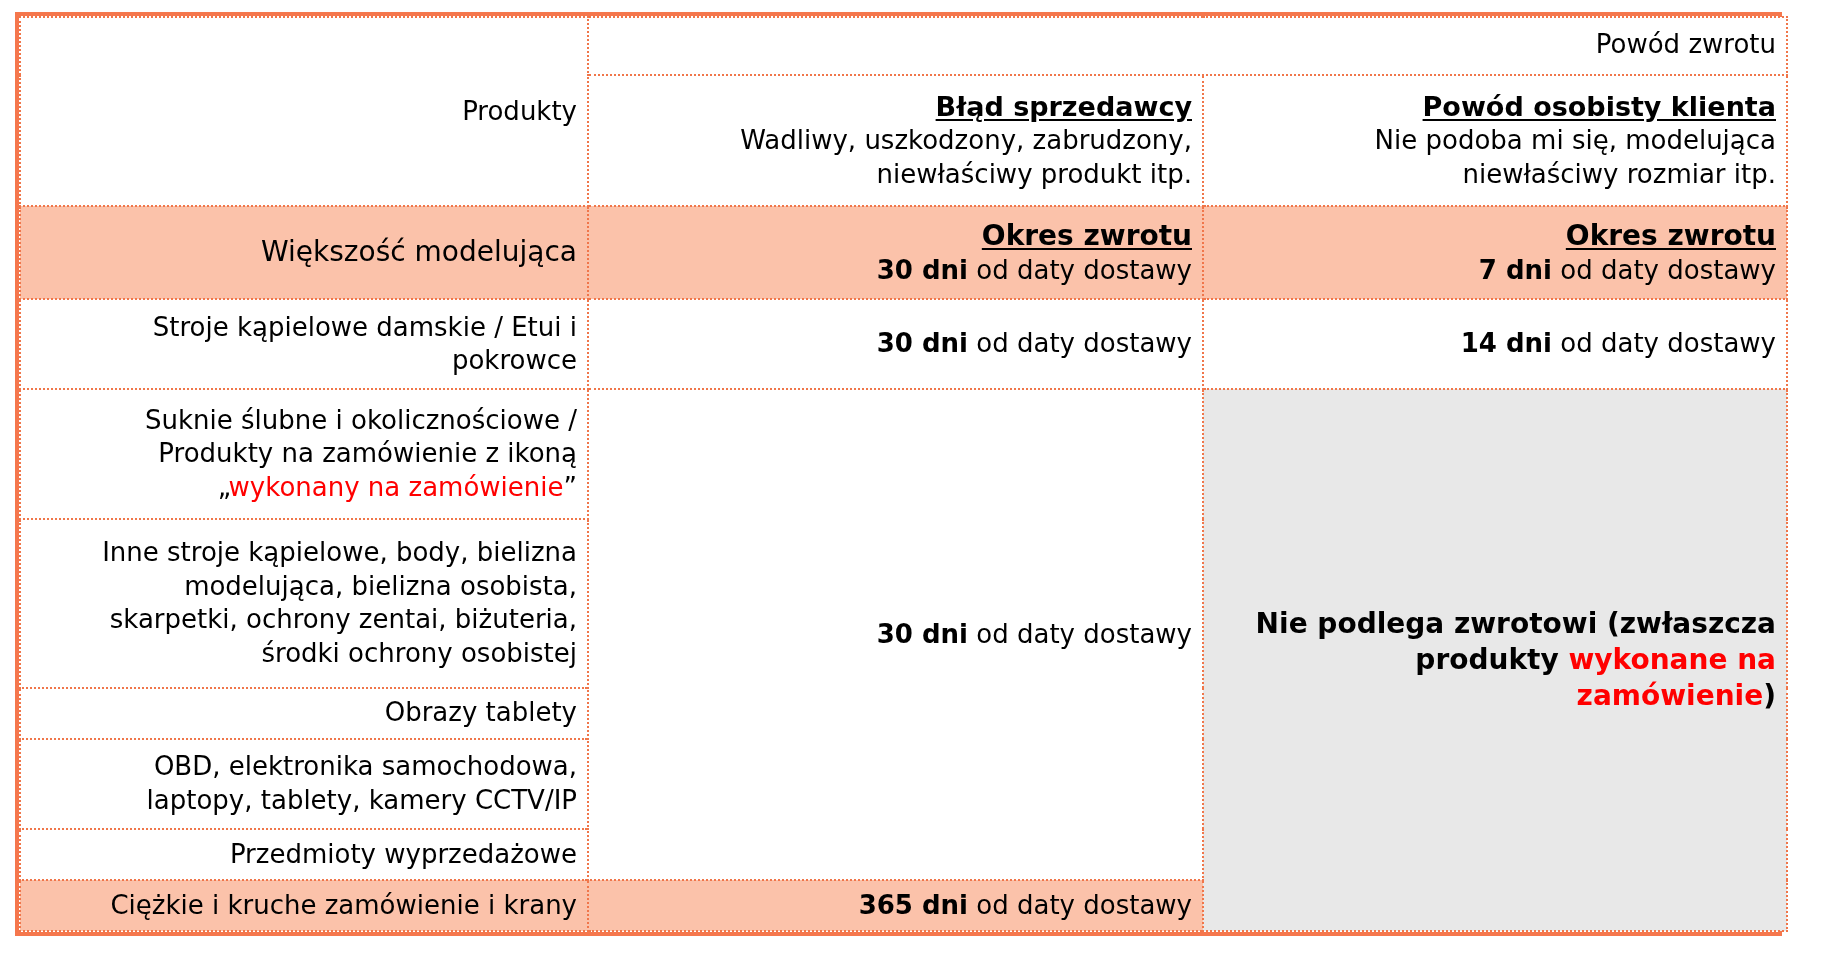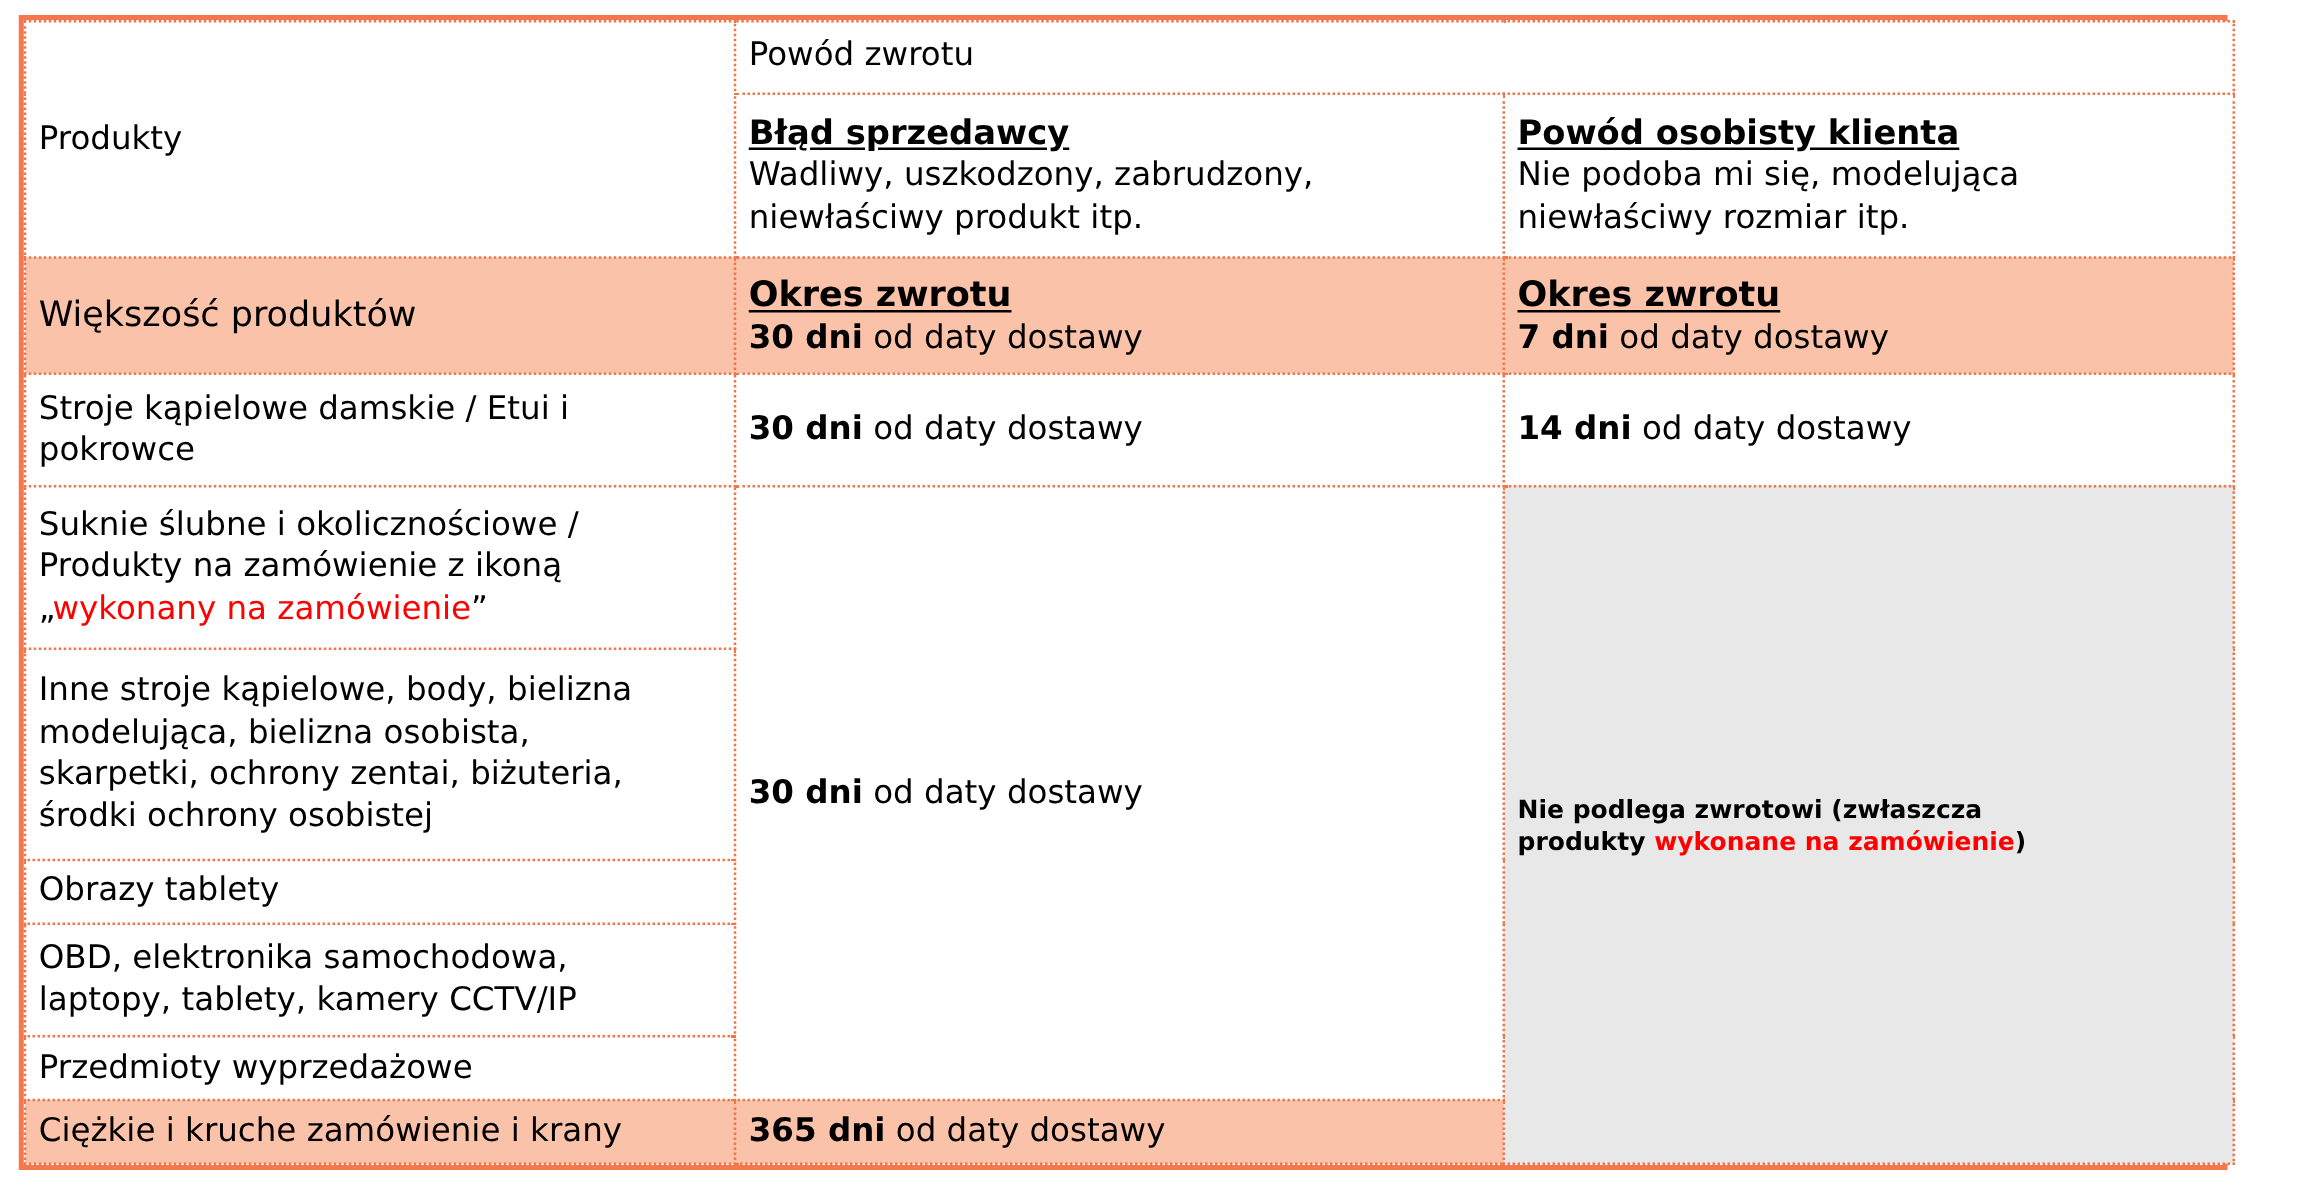--- a/index.html
+++ b/index.html
@@ -16,21 +16,21 @@
     box-sizing:border-box;
     border:4px solid #F5774D;
   }
   table.rt{
     width:100%;height:100%;
     border-collapse:collapse;
     table-layout:fixed;
   }
   table.rt td{
     border:2px dotted #F0764A;
-    text-align:left;
+    text-align:right;
     vertical-align:middle;
     color:#000000;
     padding:4px 10px;
     line-height:1.30;
     font-size:26px;
     font-weight:400;
     background:#ffffff;
   }
   .c-prod{width:568px;}
   .c-err{width:615px;}
@@ -73,21 +73,21 @@
           <span class="sub-desc line">niewłaściwy produkt itp.</span>
         </td>
         <td class="tight">
           <span class="hd-sub u line">Powód osobisty klienta</span>
           <span class="sub-desc line">Nie podoba mi się, modelująca</span>
           <span class="sub-desc line">niewłaściwy rozmiar itp.</span>
         </td>
       </tr>
 
       <tr>
-        <td class="bg-salmon b" style="font-size:28px;">Większość produktów</td>
+        <td class="bg-salmon b" style="font-size:28px;">Większość modelująca</td>
         <td class="bg-salmon tight">
           <span class="b u line" style="font-size:28px;">Okres zwrotu</span>
           <span class="line"><span class="b">30 dni</span><span> od daty dostawy</span></span>
         </td>
         <td class="bg-salmon tight">
           <span class="b u line" style="font-size:28px;">Okres zwrotu</span>
           <span class="line"><span class="b">7 dni</span><span> od daty dostawy</span></span>
         </td>
       </tr>
 
@@ -100,21 +100,21 @@
         <td><span class="b">14 dni</span><span> od daty dostawy</span></td>
       </tr>
 
       <tr>
         <td class="tight">
           <span class="line">Suknie ślubne i okolicznościowe /</span>
           <span class="line">Produkty na zamówienie z ikoną</span>
           <span class="line"><span>„</span><span class="red">wykonany na zamówienie</span><span>”</span></span>
         </td>
         <td rowspan="5"><span class="b">30 dni</span><span> od daty dostawy</span></td>
-        <td rowspan="6" class="bg-gray tight" style="font-size:20px;">
+        <td rowspan="6" class="bg-gray tight" style="font-size:28px;">
           <span class="b line">Nie podlega zwrotowi (zwłaszcza</span>
           <span class="b line"><span>produkty </span><span class="red">wykonane na zamówienie</span><span>)</span></span>
         </td>
       </tr>
 
       <tr>
         <td class="tight">
           <span class="line">Inne stroje kąpielowe, body, bielizna</span>
           <span class="line">modelująca, bielizna osobista,</span>
           <span class="line">skarpetki, ochrony zentai, biżuteria,</span>

